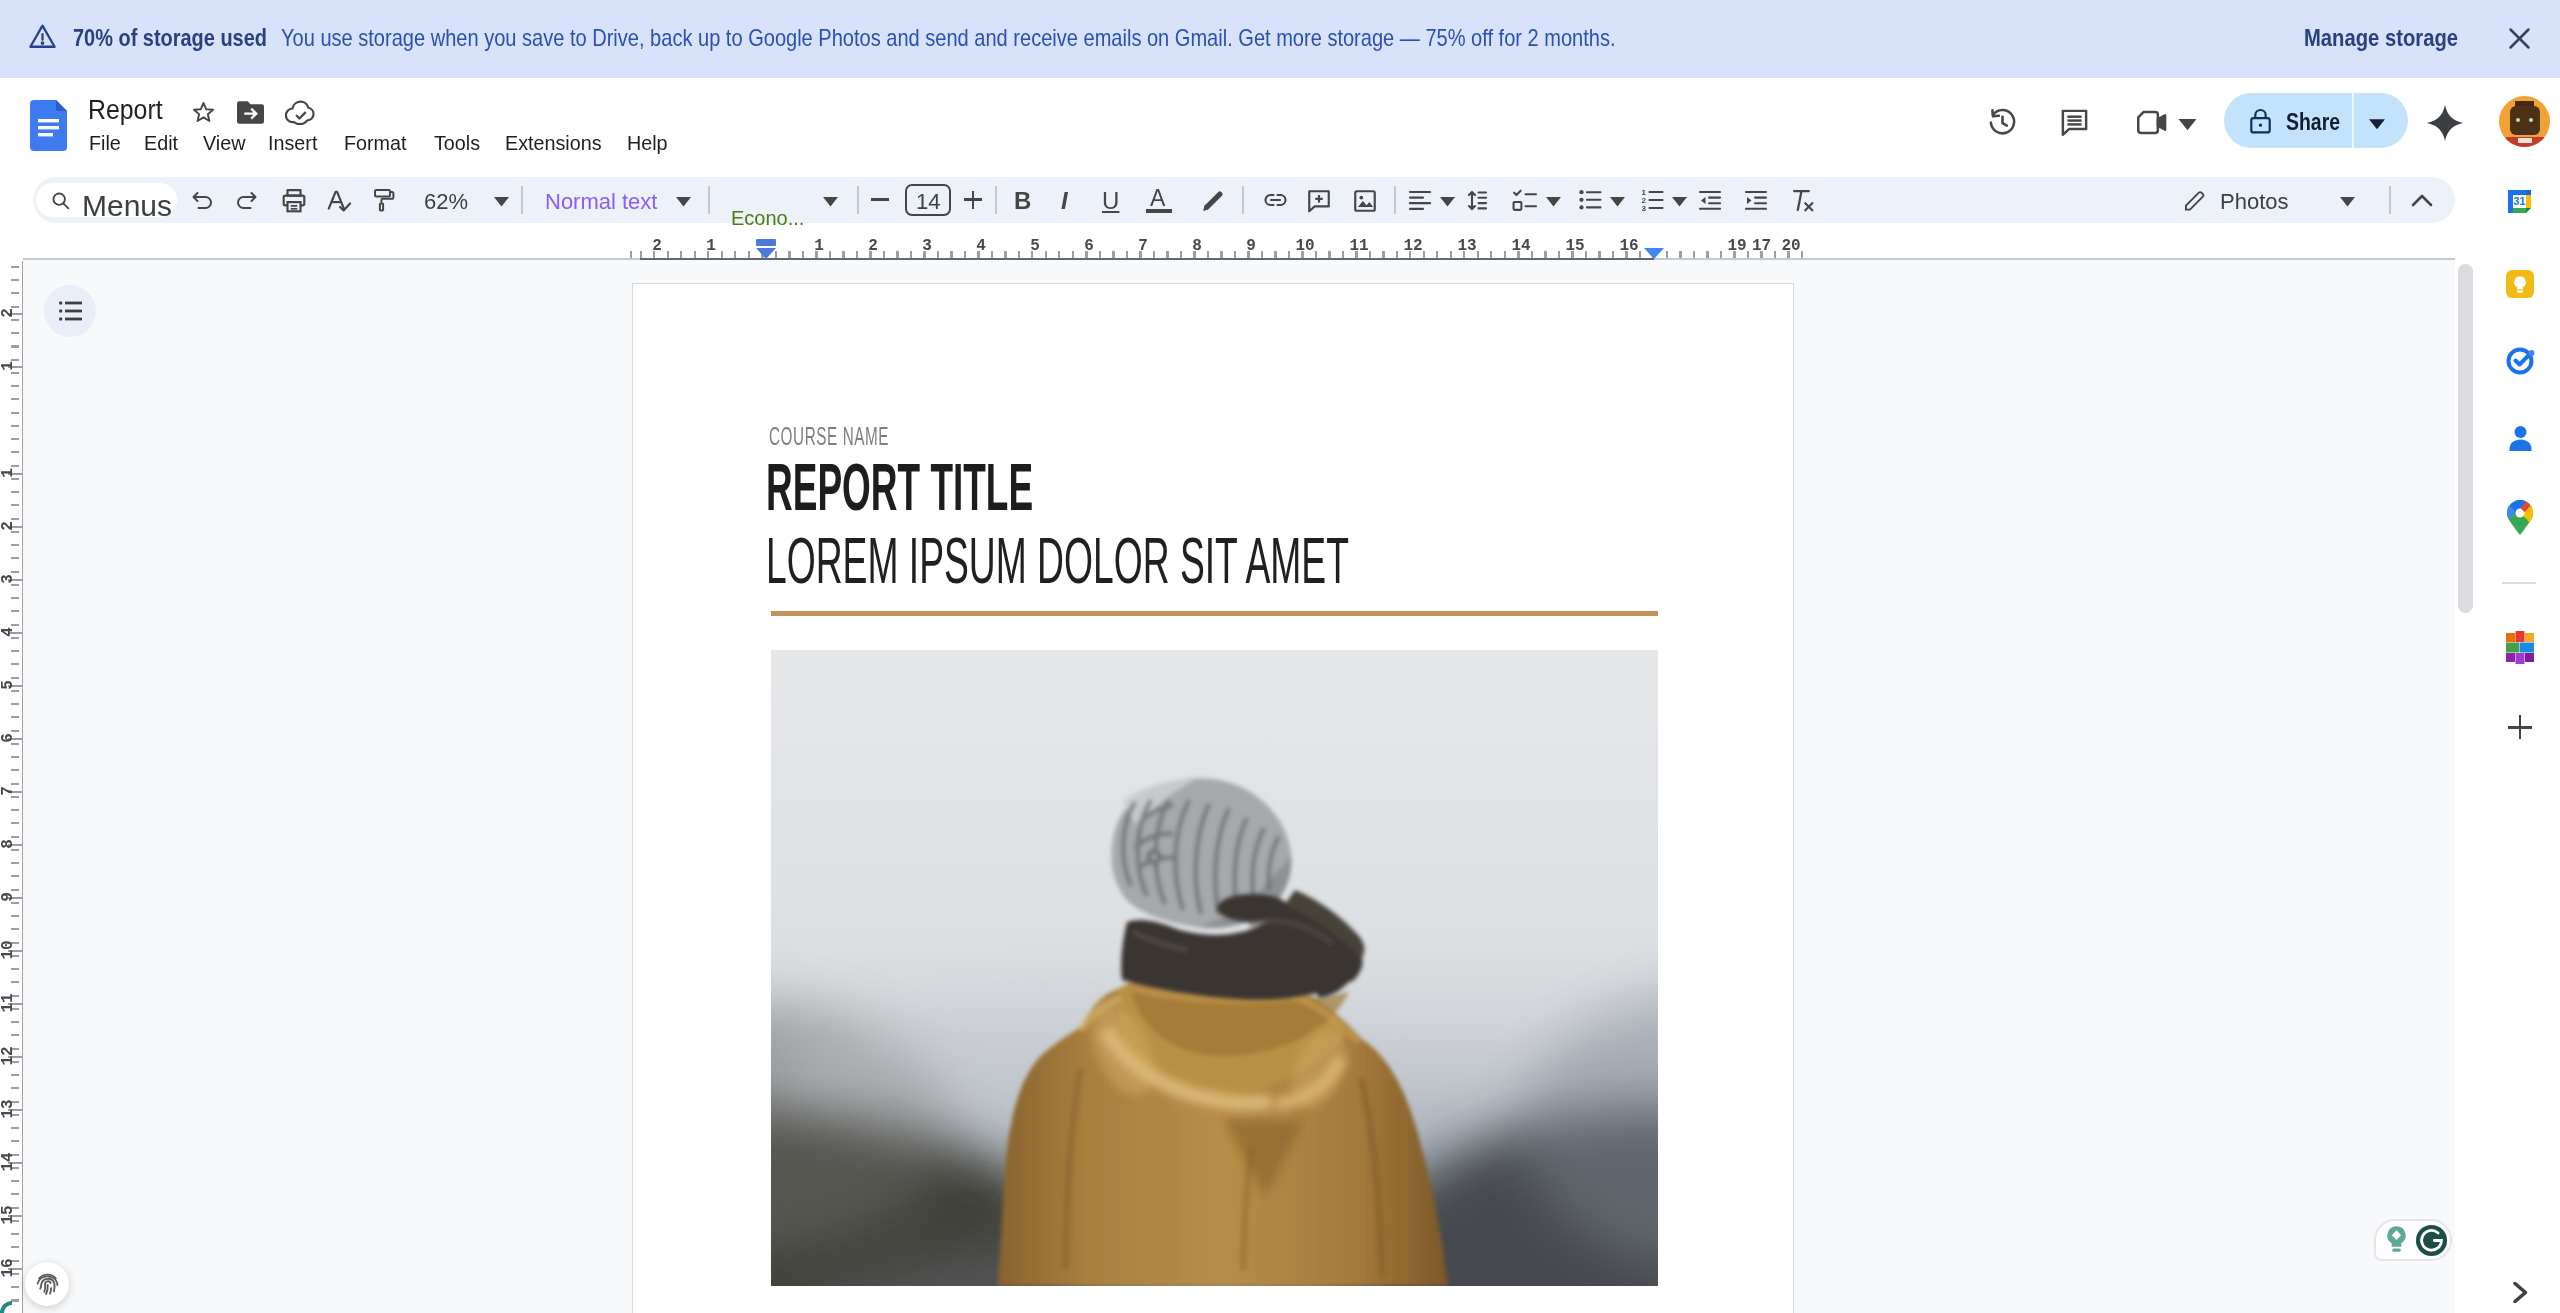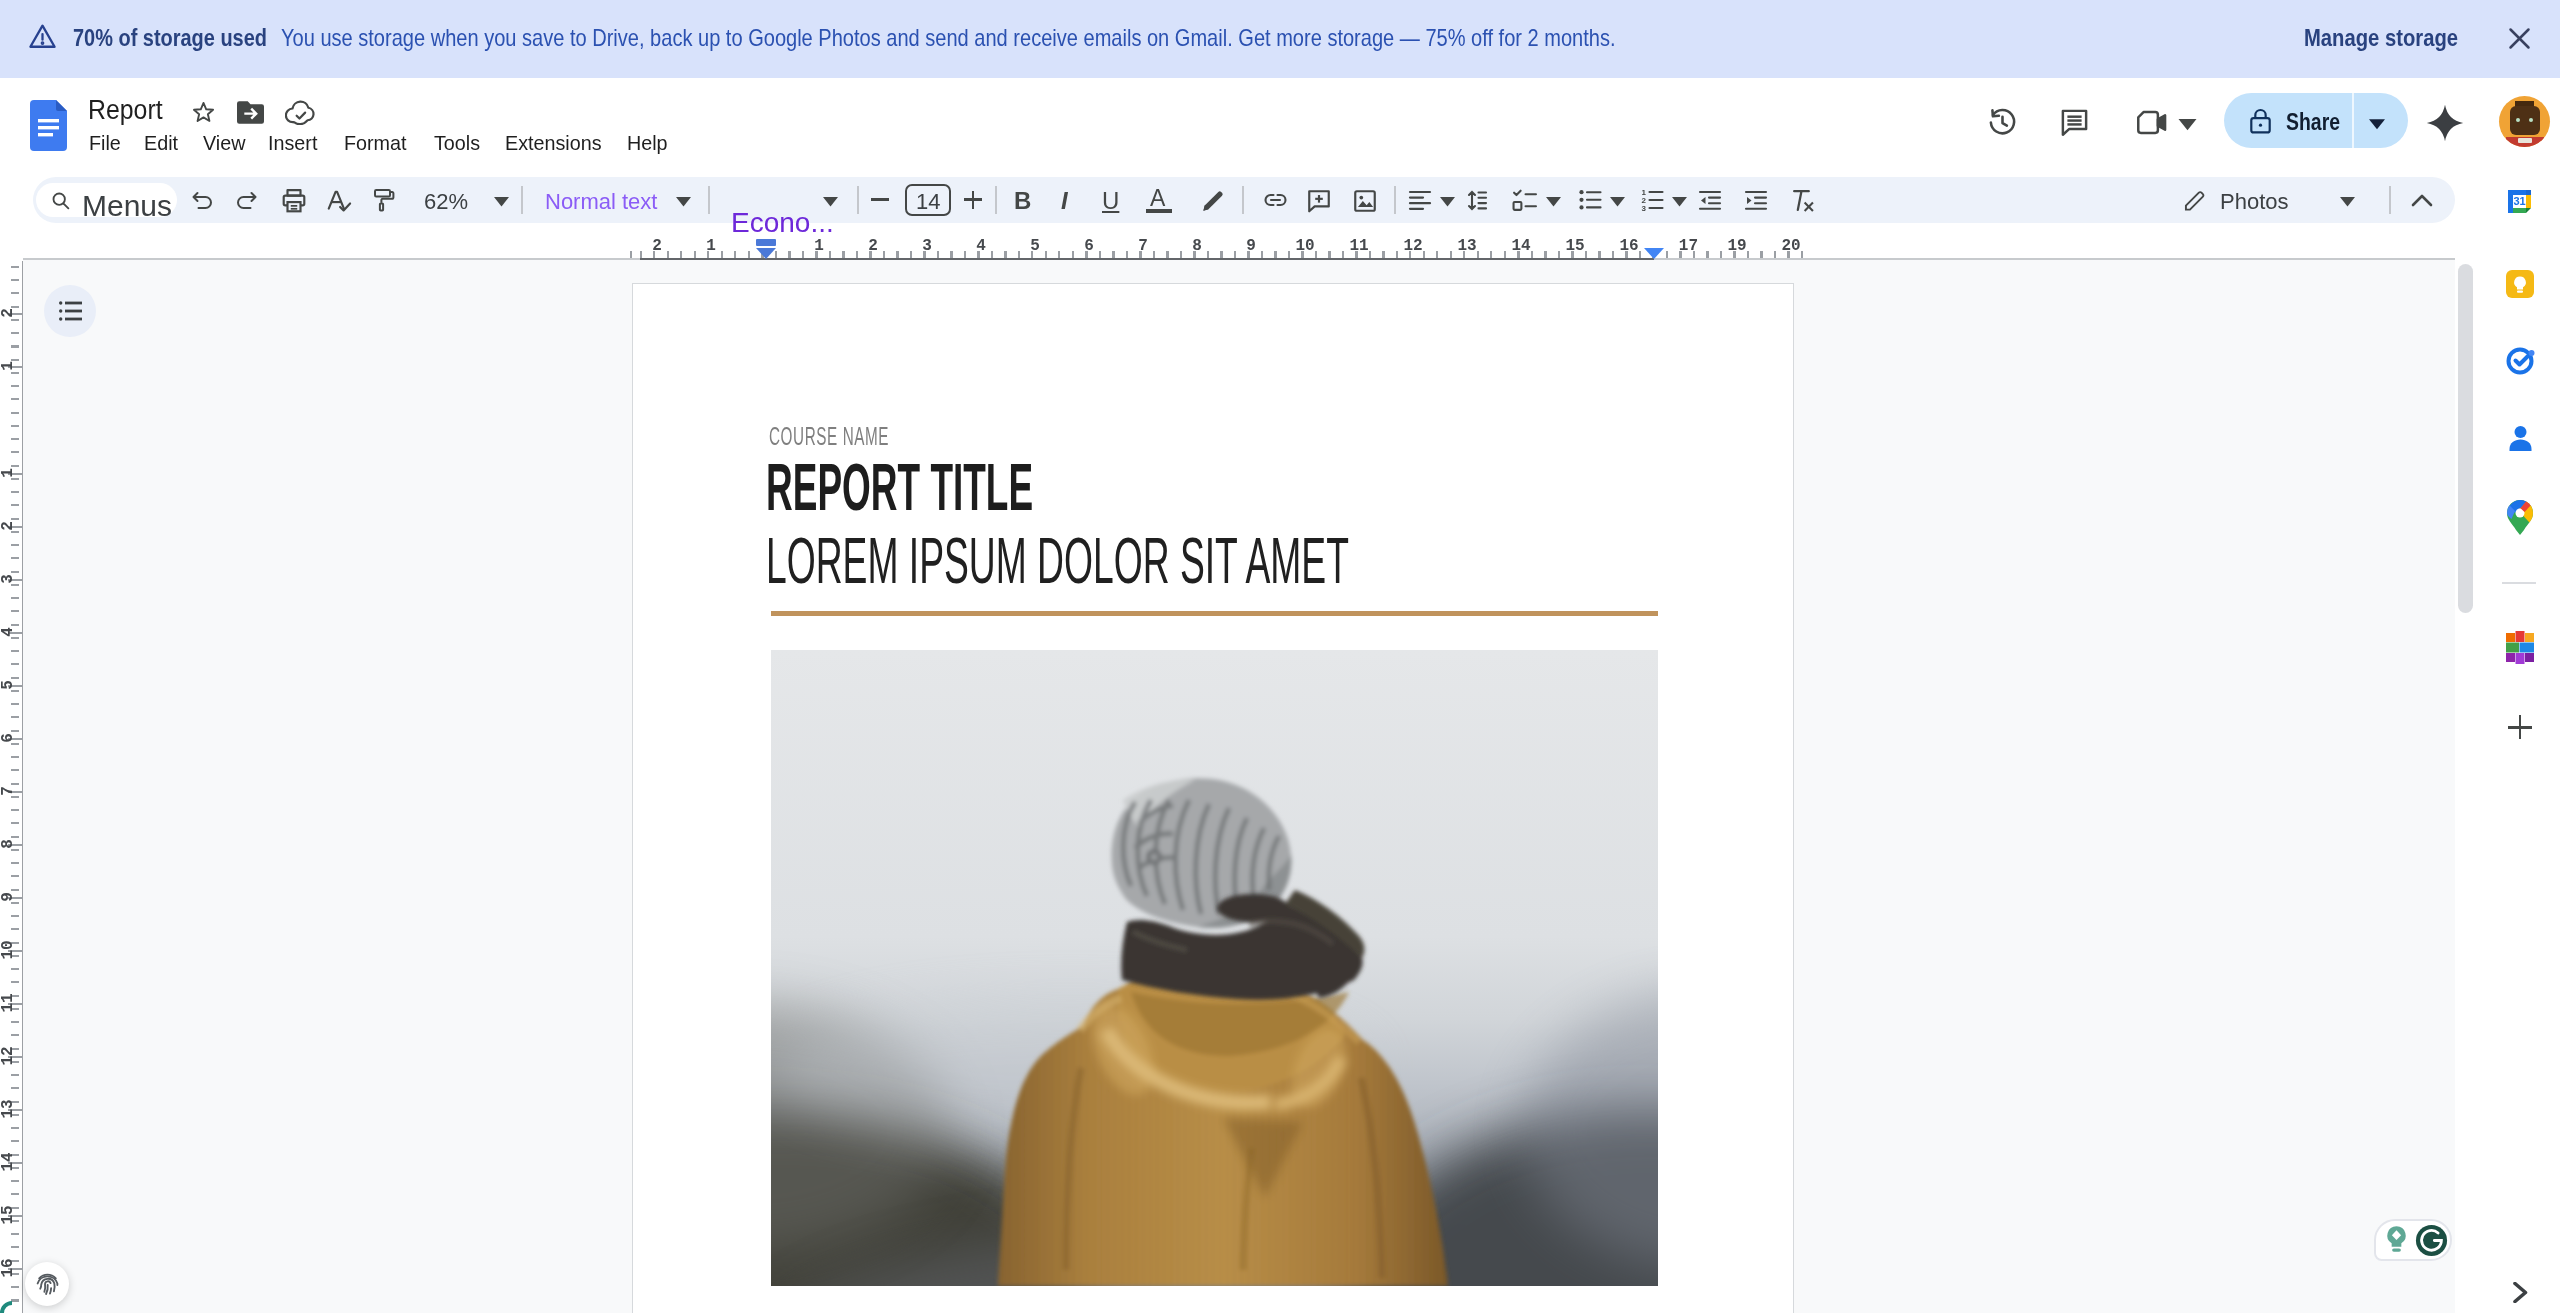--- a/index.html
+++ b/index.html
@@ -133,21 +133,21 @@
 <div class="abs" style="left:424px;top:189px;font-size:22px;color:#3c4043">62%</div>
     <svg class="ic" style="left:494px;top:197px" width="15" height="10" viewBox="0 0 12 8">
       <path d="M0 0 h12 l-6 7.5 Z" fill="#444746"></path>
     </svg>
 <div class="vdiv" style="left:521px;top:186px;height:28px"></div>
     <div class="abs" style="left:545px;top:189px;font-size:22px;color:#8b5cf6">Normal text</div>
     <svg class="ic" style="left:676px;top:197px" width="15" height="10" viewBox="0 0 12 8">
       <path d="M0 0 h12 l-6 7.5 Z" fill="#444746"></path>
     </svg>
 <div class="vdiv" style="left:708px;top:186px;height:28px"></div>
-    <div class="abs" style="left:731px;top:207px;font-size:28px;color:#6d28d9">Econo...</div>
+    <div class="abs" style="left:731px;top:207px;font-size:20px;color:#4d7c0f">Econo...</div>
     <svg class="ic" style="left:823px;top:197px" width="15" height="10" viewBox="0 0 12 8">
       <path d="M0 0 h12 l-6 7.5 Z" fill="#444746"></path>
     </svg>
 <div class="vdiv" style="left:857px;top:186px;height:28px"></div>
     <div class="abs" style="left:871px;top:198px;width:18px;height:2.5px;background:#444746"></div>
     <div class="abs" style="left:905px;top:184px;width:46px;height:32px;border:2px solid #444746;border-radius:7px"></div>
     <div class="abs" style="left:916px;top:189px;font-size:22px;color:#3c4043">14</div>
     <div class="abs" style="left:964px;top:198px;width:18px;height:2.5px;background:#444746"></div>
     <div class="abs" style="left:971.5px;top:190.5px;width:2.5px;height:18px;background:#444746"></div>
     <div class="vdiv" style="left:995px;top:186px;height:28px"></div>
@@ -280,21 +280,21 @@
     <div class="num" style="left:1128px;top:237px;width:30px;text-align:center">7</div>
     <div class="num" style="left:1182px;top:237px;width:30px;text-align:center">8</div>
     <div class="num" style="left:1236px;top:237px;width:30px;text-align:center">9</div>
     <div class="num" style="left:1290px;top:237px;width:30px;text-align:center">10</div>
     <div class="num" style="left:1344px;top:237px;width:30px;text-align:center">11</div>
     <div class="num" style="left:1398px;top:237px;width:30px;text-align:center">12</div>
     <div class="num" style="left:1452px;top:237px;width:30px;text-align:center">13</div>
     <div class="num" style="left:1506px;top:237px;width:30px;text-align:center">14</div>
     <div class="num" style="left:1560px;top:237px;width:30px;text-align:center">15</div>
     <div class="num" style="left:1614px;top:237px;width:30px;text-align:center">16</div>
-    <div class="num" style="left:1668px;top:237px;width:30px;text-align:right">17</div>
+    <div class="num" style="left:1752px;top:237px;width:30px;text-align:left">17</div>
     <div class="num" style="left:1722px;top:237px;width:30px;text-align:center">19</div>
     <div class="num" style="left:1776px;top:237px;width:30px;text-align:center">20</div>
     <div class="num" style="left:642px;top:237px;width:30px;text-align:center">2</div>
     <div class="num" style="left:696px;top:237px;width:30px;text-align:center">1</div>
     <div class="abs" style="left:630px;top:251px;width:2px;height:8px;background:#9b9fa4"></div>
     <div class="abs" style="left:23px;top:258px;width:617px;height:2px;background:#c7cacd"></div>
     <div class="abs" style="left:640px;top:258px;width:1014px;height:2px;background:#63666a"></div>
     <div class="abs" style="left:1654px;top:258px;width:801px;height:2px;background:#c7cacd"></div>
     <div class="abs" style="left:756px;top:239px;width:20px;height:7px;background:#4b79d8;border-radius:1px"></div>
     <svg class="ic" style="left:756px;top:248px" width="20" height="11" viewBox="0 0 20 11">

